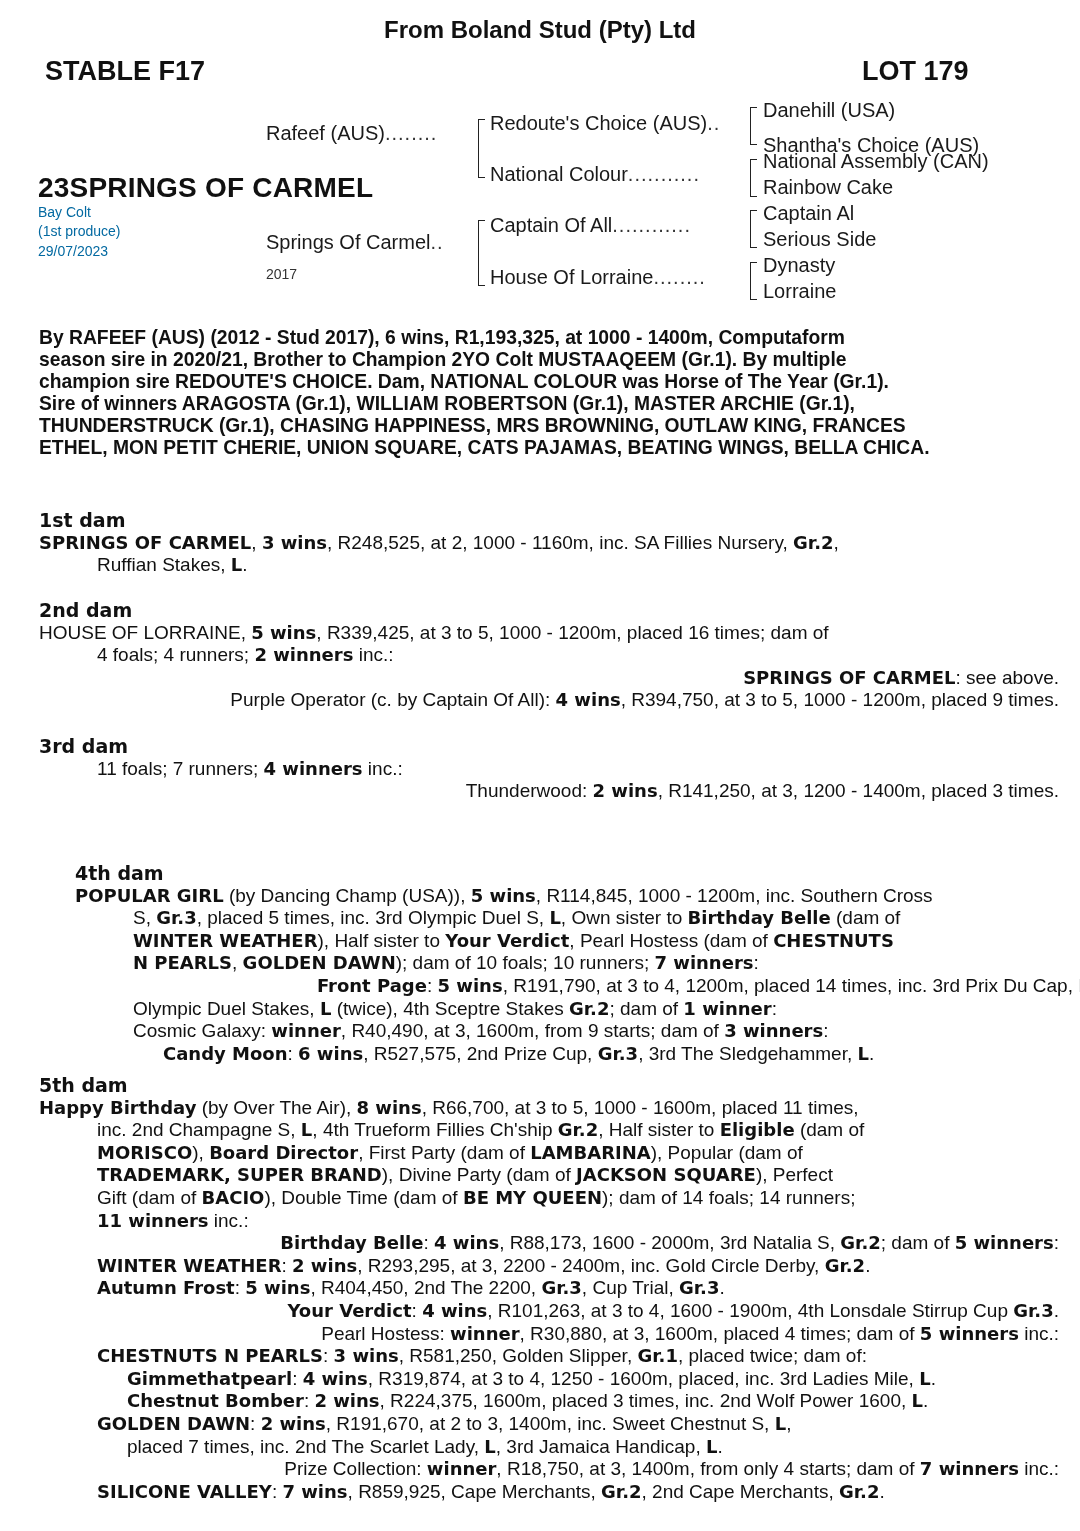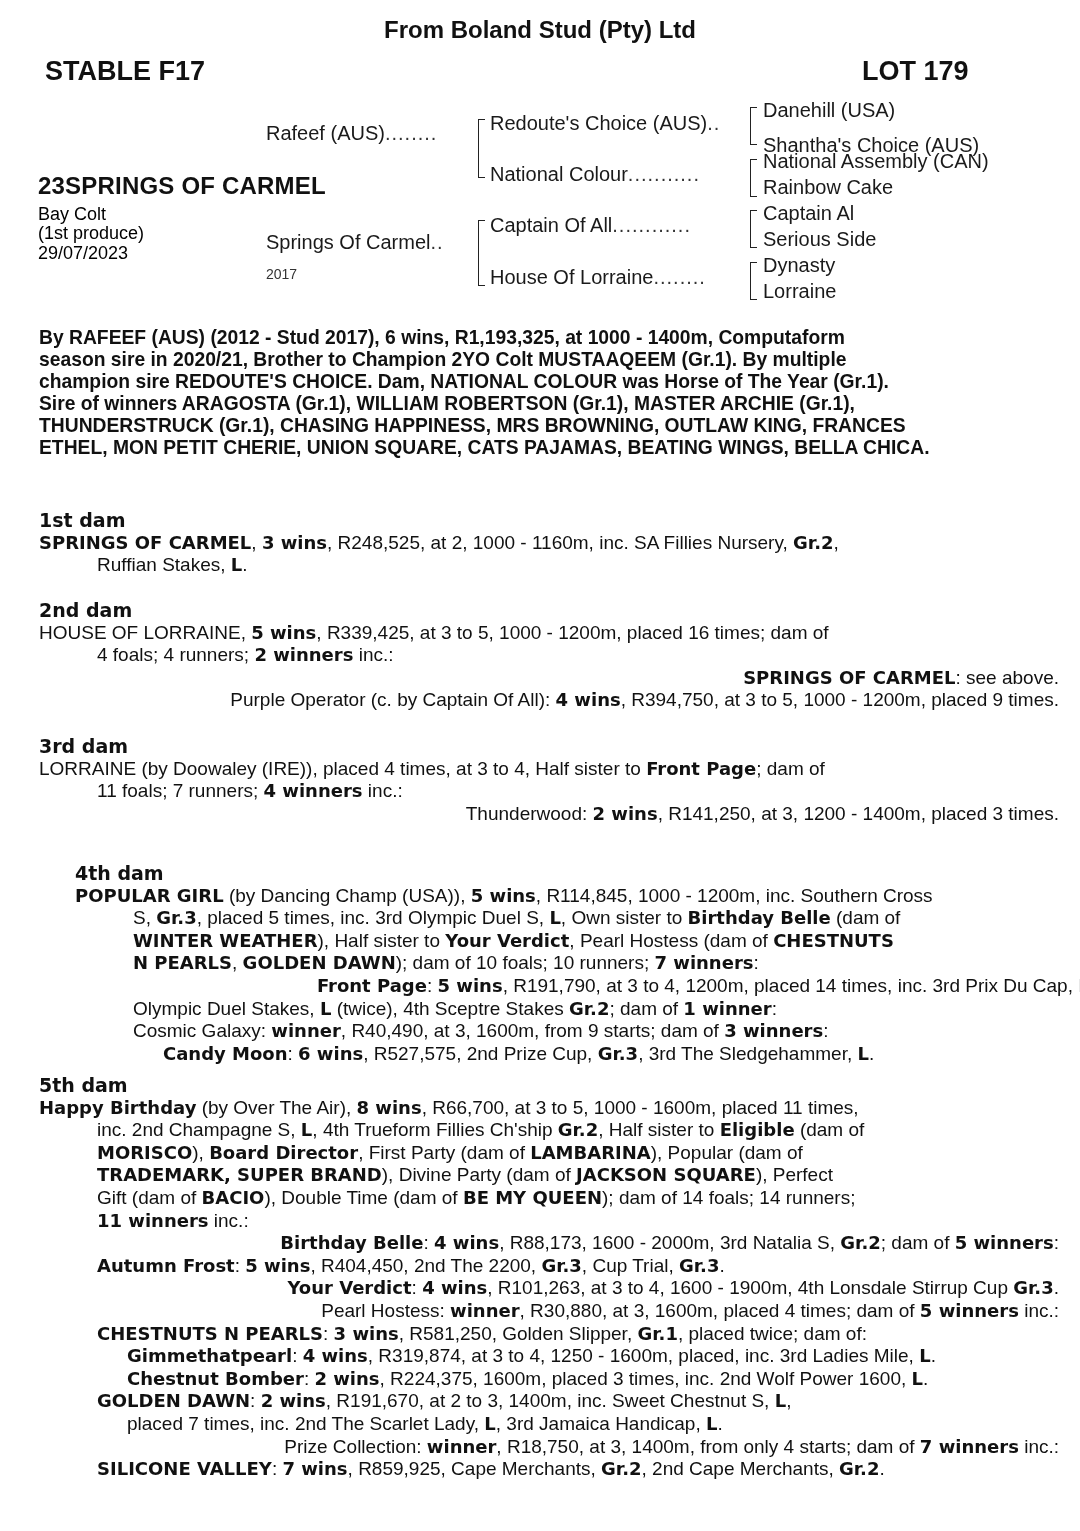--- a/index.html
+++ b/index.html
@@ -1,22 +1,22 @@
 <!DOCTYPE html>
 <html><head>
 <meta charset="utf-8">
 <style>
   html, body { margin: 0; padding: 0; background: #ffffff; }
   body { width: 1080px; height: 1531px; position: relative; color: #111; font-family: "Liberation Sans", sans-serif; overflow: hidden; }
   .abs { position: absolute; white-space: nowrap; }
   .hdr-from { top: 16px; left: 0; width: 1080px; text-align: center; font-weight: bold; font-size: 24px; }
   .stable { top: 56px; left: 45px; font-weight: bold; font-size: 27px; }
   .lot { top: 56px; left: 862px; font-weight: bold; font-size: 27px; }
-  .horse-name { top: 172px; left: 38px; font-weight: bold; font-size: 24px; letter-spacing: 0.2px; }
-  .horse-meta { left: 38px; font-size: 18px; color: #000000; }
+  .horse-name { top: 172px; left: 38px; font-weight: bold; font-size: 28px; letter-spacing: 0.2px; }
+  .horse-meta { left: 38px; font-size: 14px; color: #0369a1; }
   .ped { font-size: 20px; color: #1a1a1a; }
   .ped-small { font-size: 14px; color: #333; }
   .dots { letter-spacing: 1px; color: #333; }
   .bracket { position: absolute; border-left: 1.5px solid #222; }
   .bracket::before, .bracket::after { content: ""; position: absolute; left: 0; width: 6px; border-top: 1.5px solid #222; }
   .bracket::before { top: 0; }
   .bracket::after { bottom: 0; }
   .sire-para { position: absolute; top: 327px; left: 39px; width: 1030px; font-weight: bold; font-size: 19.3px; line-height: 22.1px; }
   .section { position: absolute; left: 39px; width: 1020px; font-size: 19px; line-height: 22.6px; }
   .section h3 { margin: 0; font-size: 19px; font-weight: 900; font-family: "DejaVu Sans", sans-serif; }
@@ -88,21 +88,20 @@
       <div class="dam-lines">
         <div class="line ind0"><span>HOUSE OF LORRAINE, </span><span class="b">5 wins</span><span>, R339,425, at 3 to 5, 1000 - 1200m, placed 16 times; dam of</span></div>
         <div class="line ind2"><span>4 foals; 4 runners; </span><span class="b">2 winners</span><span> inc.:</span></div>
         <div class="line ind1"><span class="b">SPRINGS OF CARMEL</span><span>: see above.</span></div>
         <div class="line ind1"><span>Purple Operator (c. by Captain Of All): </span><span class="b">4 wins</span><span>, R394,750, at 3 to 5, 1000 - 1200m, placed 9 times.</span></div>
       </div>
     </div>
   <div class="section" style="top: 735px;">
       <h3>3rd dam</h3>
       <div class="dam-lines">
-        <div class="line ind0"><span>LORRAINE (by Doowaley (IRE)), placed 4 times, at 3 to 4, Half sister to </span><span class="b">Front Page</span><span>; dam of</span></div>
         <div class="line ind2"><span>11 foals; 7 runners; </span><span class="b">4 winners</span><span> inc.:</span></div>
         <div class="line ind1"><span>Thunderwood: </span><span class="b">2 wins</span><span>, R141,250, at 3, 1200 - 1400m, placed 3 times.</span></div>
       </div>
     </div>
   <div class="section" style="top: 862px; margin-left: 36px;">
       <h3>4th dam</h3>
       <div class="dam-lines">
         <div class="line ind0"><span class="b">POPULAR GIRL</span><span> (by Dancing Champ (USA)), </span><span class="b">5 wins</span><span>, R114,845, 1000 - 1200m, inc. Southern Cross</span></div>
         <div class="line ind2"><span>S, </span><span class="b">Gr.3</span><span>, placed 5 times, inc. 3rd Olympic Duel S, </span><span class="b">L</span><span>, Own sister to </span><span class="b">Birthday Belle</span><span> (dam of</span></div>
         <div class="line ind2"><span class="b">WINTER WEATHER</span><span>), Half sister to </span><span class="b">Your Verdict</span><span>, Pearl Hostess (dam of </span><span class="b">CHESTNUTS</span></div>
@@ -116,20 +115,21 @@
   <div class="section" style="top: 1074px;">
       <h3>5th dam</h3>
       <div class="dam-lines">
         <div class="line ind0"><span class="b">Happy Birthday</span><span> (by Over The Air), </span><span class="b">8 wins</span><span>, R66,700, at 3 to 5, 1000 - 1600m, placed 11 times,</span></div>
         <div class="line ind2"><span>inc. 2nd Champagne S, </span><span class="b">L</span><span>, 4th Trueform Fillies Ch'ship </span><span class="b">Gr.2</span><span>, Half sister to </span><span class="b">Eligible</span><span> (dam of</span></div>
         <div class="line ind2"><span class="b">MORISCO</span><span>), </span><span class="b">Board Director</span><span>, First Party (dam of </span><span class="b">LAMBARINA</span><span>), Popular (dam of</span></div>
         <div class="line ind2"><span class="b">TRADEMARK, SUPER BRAND</span><span>), Divine Party (dam of </span><span class="b">JACKSON SQUARE</span><span>), Perfect</span></div>
         <div class="line ind2"><span>Gift (dam of </span><span class="b">BACIO</span><span>), Double Time (dam of </span><span class="b">BE MY QUEEN</span><span>); dam of 14 foals; 14 runners;</span></div>
         <div class="line ind2"><span class="b">11 winners</span><span> inc.:</span></div>
         <div class="line ind1"><span class="b">Birthday Belle</span><span>: </span><span class="b">4 wins</span><span>, R88,173, 1600 - 2000m, 3rd Natalia S, </span><span class="b">Gr.2</span><span>; dam of </span><span class="b">5 winners</span><span>:</span></div>
+        <div class="line ind2"><span class="b">WINTER WEATHER</span><span>: </span><span class="b">2 wins</span><span>, R293,295, at 3, 2200 - 2400m, inc. Gold Circle Derby, </span><span class="b">Gr.2</span><span>.</span></div>
         <div class="line ind2"><span class="b">Autumn Frost</span><span>: </span><span class="b">5 wins</span><span>, R404,450, 2nd The 2200, </span><span class="b">Gr.3</span><span>, Cup Trial, </span><span class="b">Gr.3</span><span>.</span></div>
         <div class="line ind1"><span class="b">Your Verdict</span><span>: </span><span class="b">4 wins</span><span>, R101,263, at 3 to 4, 1600 - 1900m, 4th Lonsdale Stirrup Cup </span><span class="b">Gr.3</span><span>.</span></div>
         <div class="line ind1"><span>Pearl Hostess: </span><span class="b">winner</span><span>, R30,880, at 3, 1600m, placed 4 times; dam of </span><span class="b">5 winners</span><span> inc.:</span></div>
         <div class="line ind2"><span class="b">CHESTNUTS N PEARLS</span><span>: </span><span class="b">3 wins</span><span>, R581,250, Golden Slipper, </span><span class="b">Gr.1</span><span>, placed twice; dam of:</span></div>
         <div class="line ind3"><span class="b">Gimmethatpearl</span><span>: </span><span class="b">4 wins</span><span>, R319,874, at 3 to 4, 1250 - 1600m, placed, inc. 3rd Ladies Mile, </span><span class="b">L</span><span>.</span></div>
         <div class="line ind3"><span class="b">Chestnut Bomber</span><span>: </span><span class="b">2 wins</span><span>, R224,375, 1600m, placed 3 times, inc. 2nd Wolf Power 1600, </span><span class="b">L</span><span>.</span></div>
         <div class="line ind2"><span class="b">GOLDEN DAWN</span><span>: </span><span class="b">2 wins</span><span>, R191,670, at 2 to 3, 1400m, inc. Sweet Chestnut S, </span><span class="b">L</span><span>,</span></div>
         <div class="line ind3"><span>placed 7 times, inc. 2nd The Scarlet Lady, </span><span class="b">L</span><span>, 3rd Jamaica Handicap, </span><span class="b">L</span><span>.</span></div>
         <div class="line ind1"><span>Prize Collection: </span><span class="b">winner</span><span>, R18,750, at 3, 1400m, from only 4 starts; dam of </span><span class="b">7 winners</span><span> inc.:</span></div>
         <div class="line ind2"><span class="b">SILICONE VALLEY</span><span>: </span><span class="b">7 wins</span><span>, R859,925, Cape Merchants, </span><span class="b">Gr.2</span><span>, 2nd Cape Merchants, </span><span class="b">Gr.2</span><span>.</span></div>

